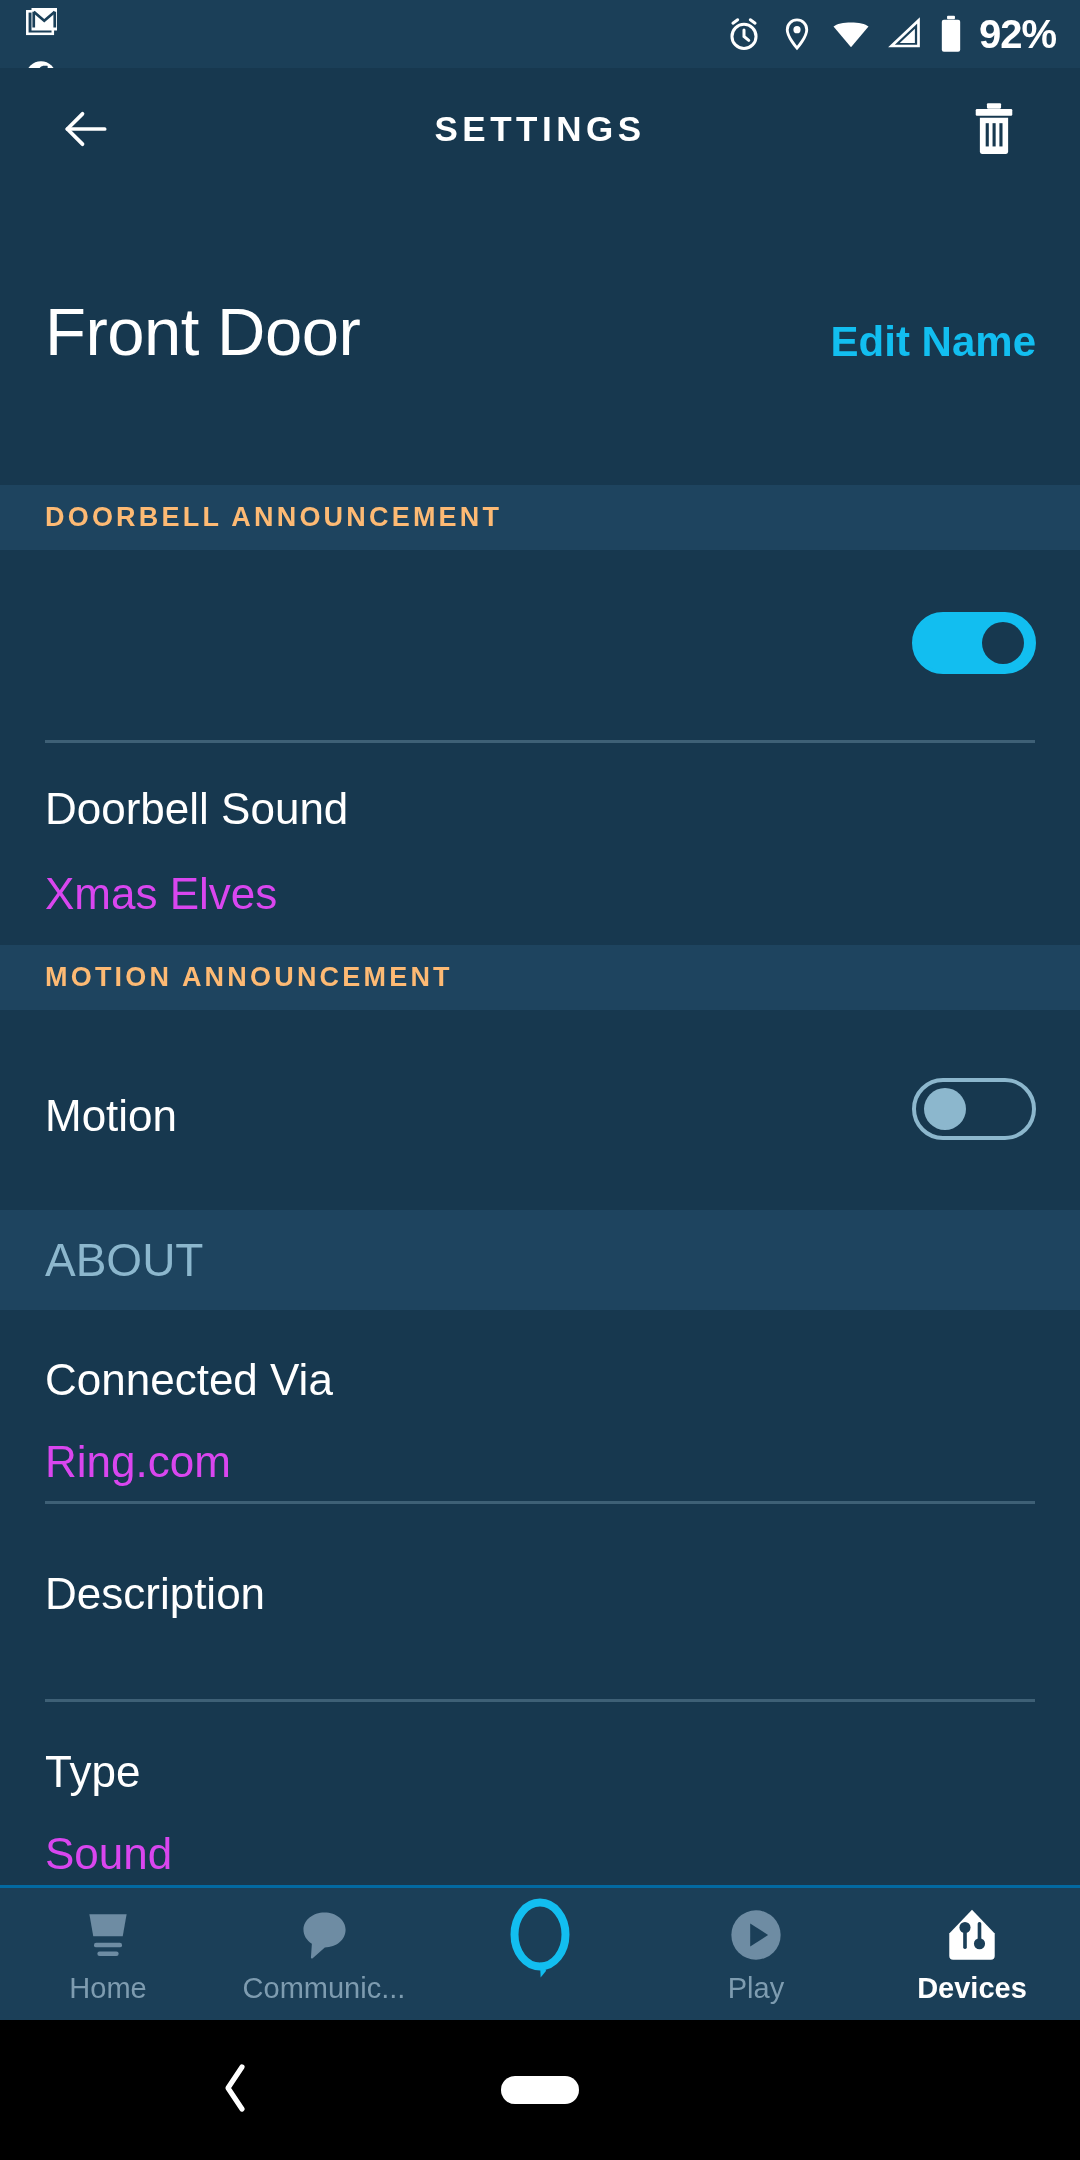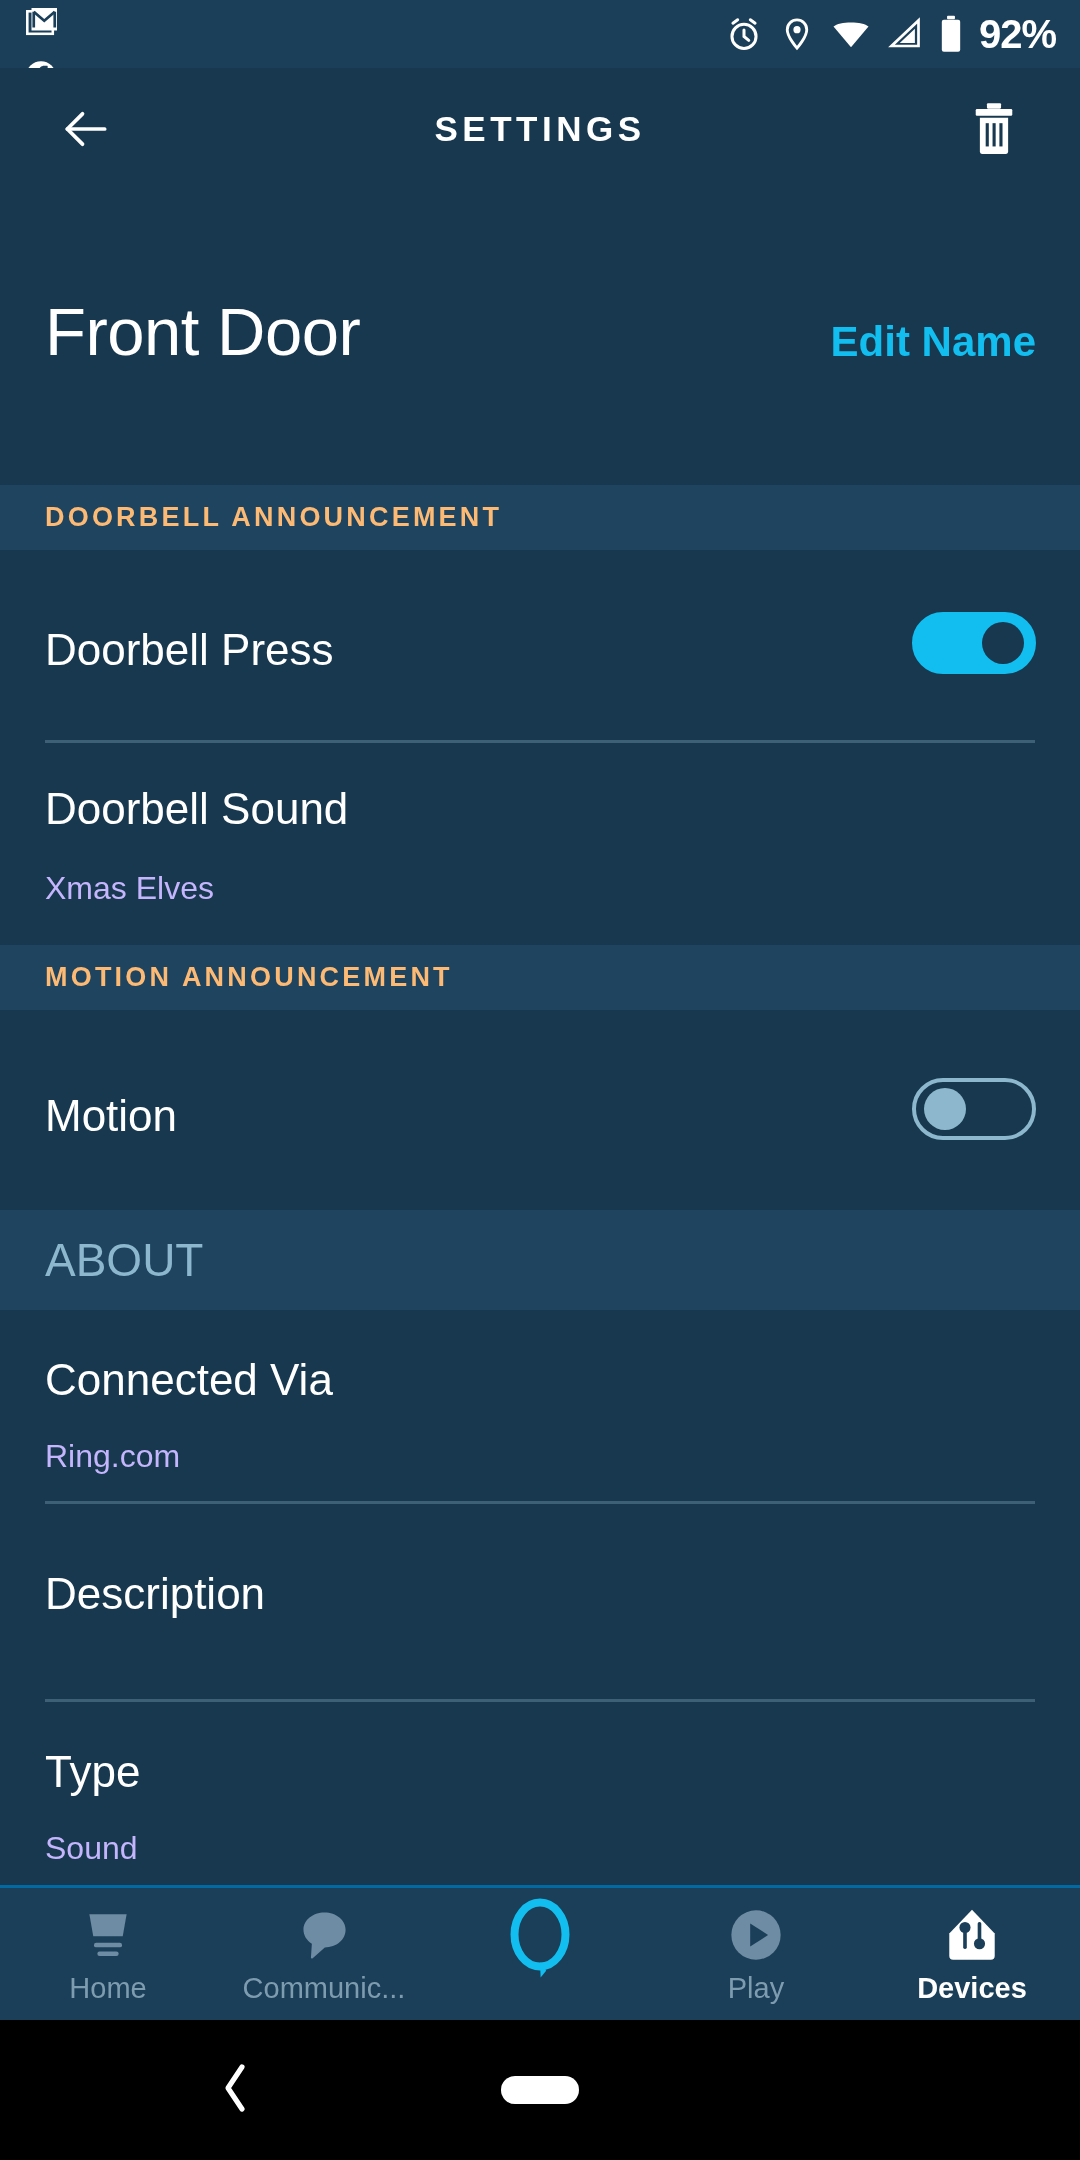--- a/index.html
+++ b/index.html
@@ -161,22 +161,22 @@
     left: 45px;
     color: #ffffff;
     font-size: 44px;
     font-weight: 400;
     line-height: 1;
     white-space: nowrap;
   }
   .row-sub {
     position: absolute;
     left: 45px;
-    color: #c4b5fd;
-    font-size: 32px;
+    color: #d946ef;
+    font-size: 44px;
     font-weight: 400;
     line-height: 1;
     white-space: nowrap;
     text-align: right;
   }
   .divider {
     position: absolute;
     left: 45px;
     width: 990px;
     height: 3px;
@@ -374,21 +374,20 @@
     <div class="edit-name">Edit Name</div>
   </div>
 
   <div class="section-band" style="top:485px; height:65px;">
     <span class="label">DOORBELL ANNOUNCEMENT</span>
   </div>
 
   <div class="panel" style="top:550px; height:395px;">
 
     <div style="position:absolute; top:0; left:0; width:1080px; height:190px;">
-      <div class="row-title" style="top:78px;">Doorbell Press</div>
       <div class="toggle on" style="top:62px;">
         <div class="knob"></div>
       </div>
     </div>
     <div class="divider" style="top:190px;"></div>
 
     <div style="position:absolute; top:193px; left:0; width:1080px; height:200px;">
       <div class="row-title" style="top:44px;">Doorbell Sound</div>
       <div class="row-sub" style="top:129px;">Xmas Elves</div>
     </div>

